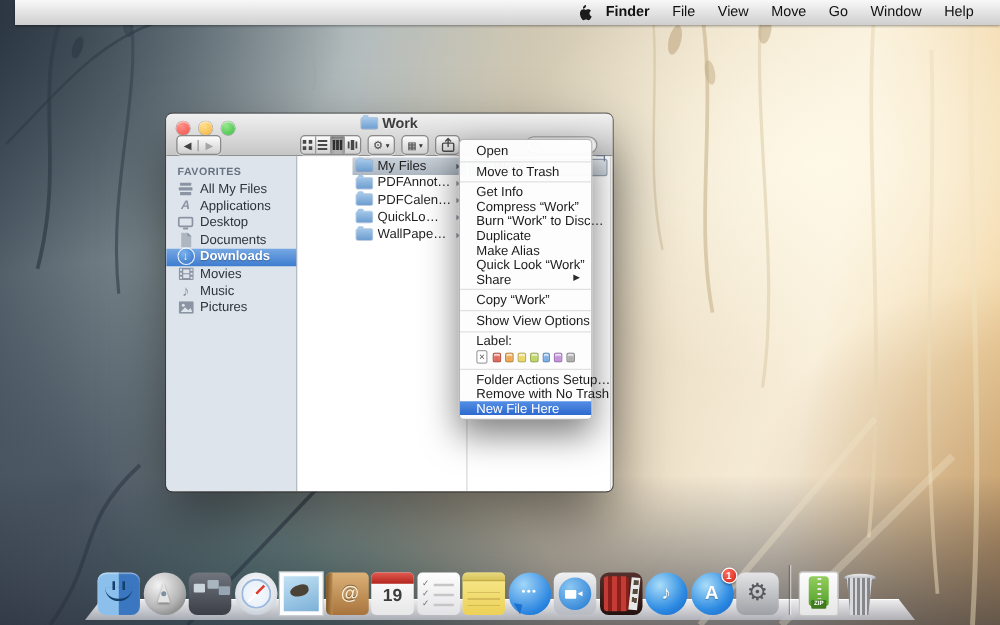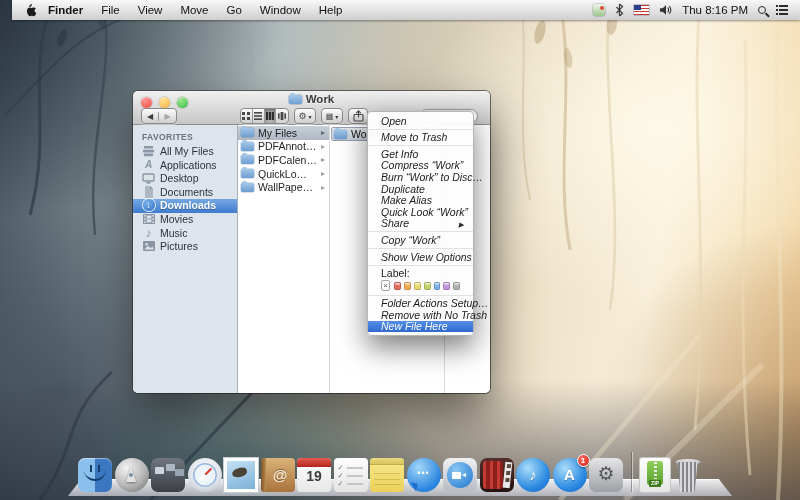--- a/index.html
+++ b/index.html
@@ -87,38 +87,38 @@
   .sb-head { font-size:8.5px; font-weight:bold; letter-spacing:.4px; color:#687381; padding:2px 0 3px 9px; }
   .sb-row { height:13.6px; display:flex; align-items:flex-start; gap:5px; padding-left:9px; font-size:10.5px; color:#2e333a; }
   .sb-row.sel { background:linear-gradient(#76a8e3,#3e7cd0); color:#fff; font-weight:bold; text-shadow:0 1px 1px rgba(0,0,0,.3); }
   .sb-ico { width:13px; height:12px; flex:none; display:flex; align-items:center; justify-content:center; }
   .dlwrap { width:12px; height:12px; border-radius:50%; background:radial-gradient(circle at 35% 30%, #7db4ec, #2f6fc8); box-shadow:0 0 0 1px rgba(255,255,255,.85); color:#fff; font-size:9px; line-height:12px; text-align:center; font-weight:bold; }
   .gly { color:#8a94a2; font-size:10px; line-height:12px; }
 
   
   .cols { position:absolute; top:34px; bottom:0; left:105px; right:0; display:flex; background:#fff; }
   .col { height:100%; border-right:1px solid #d9d9d9; padding-top:1px; }
-  .col1 { width:92px; } .col2 { width:115px; } .col3 { flex:1; border-right:none; }
+  .col1 { width:92px;margin-left:44px; } .col2 { width:115px; } .col3 { flex:1; border-right:none; }
   .c-row { height:13.6px; display:flex; align-items:center; gap:4px; padding:0 3px; font-size:10.5px; color:#1e1e1e; white-space:nowrap; }
   .c-row .name { overflow:hidden; text-overflow:ellipsis; flex:1; }
   .c-row .chev { flex:none; color:#97a0aa; font-size:8px; padding-right:1px; }
   .c-row.sel { background:linear-gradient(#c9d0d8,#aeb8c3); }
   .c-row.sel .chev { color:#5c646e; }
   .folder-ic { position:relative; width:13px; height:9px; flex:none; border-radius:1.5px;
     background:linear-gradient(#a2c6e7,#6d9dd0); box-shadow:0 0 0 .5px rgba(70,110,160,.45); }
   .folder-ic::before { content:""; position:absolute; top:-2px; left:1px; width:5px; height:2.5px; border-radius:1.5px 1.5px 0 0; background:#a2c6e7; }
   .work-row { position:relative; margin:1px 2px 0 1px; height:14px; border:1px solid #97a2b0; border-radius:2px;
     background:linear-gradient(#e2e6eb,#c8cfd8); display:flex; align-items:center; gap:4px; padding-left:2px; font-size:10.5px; color:#111; }
   .work-tab { position:absolute; right:1px; top:-4px; width:7px; height:5px; border-top:1.5px solid #6c7d95; border-right:1.5px solid #6c7d95; }
 
   
   #ctx { position:absolute; left:367px; top:111px; width:107px; z-index:30;
     background:rgba(253,253,253,.97); border:1px solid #b5b5b5; border-radius:4px;
     box-shadow:0 12px 28px rgba(0,0,0,.5); padding:3px 0; font-size:10.5px; color:#1b1b1b; }
-  .mi { height:11.6px; display:flex; align-items:flex-end; padding:0 9px 0 13px; white-space:nowrap;font-style:italic; }
+  .mi { height:11.6px; display:flex; align-items:flex-start; padding:0 9px 0 13px; white-space:nowrap; }
   .mi .lbl { flex:1; }
   .mi .sub { font-size:7px; color:#2b2b2b; }
   .mi.hl { background:linear-gradient(#558ee5,#2e6ace); color:#fff; }
   .msep { height:1px; background:#e1e1e1; margin:2px 0; }
   .ltitle { height:11px; display:flex; align-items:center; padding:0 13px; }
   .swrow { height:14px; display:flex; align-items:center; gap:3px; padding:0 13px; }
   .sw { width:8px; height:8px; border-radius:2px; border:1px solid rgba(0,0,0,.18); box-shadow:inset 0 1.5px 1px rgba(255,255,255,.75); }
   .sw-clear { width:11px; height:11px; border-radius:2px; border:1px solid #a6a6a6; background:#fff; font-size:8px; line-height:9px; text-align:center; color:#555; margin-right:1px; }
 
   
@@ -215,38 +215,20 @@
     <svg class="apple" viewBox="0 0 14 15">
       <path fill="#1b1b1b" d="M8.4 1.1c-.7 0-1.5.5-2 1.1-.4.5-.7 1.3-.6 2 .8.1 1.6-.4 2.1-1 .4-.6.7-1.4.5-2.1zM11.4 8.3c0-1.6 1.3-2.3 1.3-2.4-.7-1-1.8-1.2-2.2-1.2-1-.1-1.8.6-2.3.6-.5 0-1.2-.6-2-.5-1 0-2 .6-2.5 1.5-1.1 1.9-.3 4.7.8 6.3.5.7 1.1 1.6 1.9 1.5.8 0 1.1-.5 2.1-.5s1.2.5 2 .5c.9 0 1.4-.7 1.9-1.5.6-.8.8-1.7.9-1.7-.1 0-1.8-.7-1.9-2.6z"></path>
     </svg>
     <span class="mb-item mb-app">Finder</span>
     <span class="mb-item">File</span>
     <span class="mb-item">View</span>
     <span class="mb-item">Move</span>
     <span class="mb-item">Go</span>
     <span class="mb-item">Window</span>
     <span class="mb-item">Help</span>
-    <div class="mb-right">
-      <span class="mb-appicon"></span>
-      <svg width="9" height="14" viewBox="0 0 9 14">
-        <path d="M4.5 1 v12 M4.5 1 l3 2.6 L1.5 10 M4.5 13 l3 -2.6 L1.5 4" stroke="#3a3a3a" stroke-width="1.2" fill="none"></path>
-      </svg>
-      <span class="flag"></span>
-      <svg width="13" height="12" viewBox="0 0 13 12">
-        <path d="M1 4.2 h2.6 L7 1.2 v9.6 L3.6 7.8 H1 z" fill="#333"></path>
-        <path d="M8.6 3.6 a3.2 3.2 0 0 1 0 4.8 M10.2 2.2 a5.3 5.3 0 0 1 0 7.6" stroke="#333" stroke-width="1.1" fill="none"></path>
-      </svg>
-      <span class="clock">Thu 8:16 PM</span>
-      <span class="lens"></span>
-      <span class="nc-icon">
-          <i></i>
-          <i></i>
-          <i></i>
-        </span>
-    </div>
   </div>
 
   <div id="finder">
     <div class="chrome">
       <div class="tl-group">
         <span class="tl tl-red"></span>
         <span class="tl tl-yellow"></span>
         <span class="tl tl-green"></span>
       </div>
       <div class="win-title">

